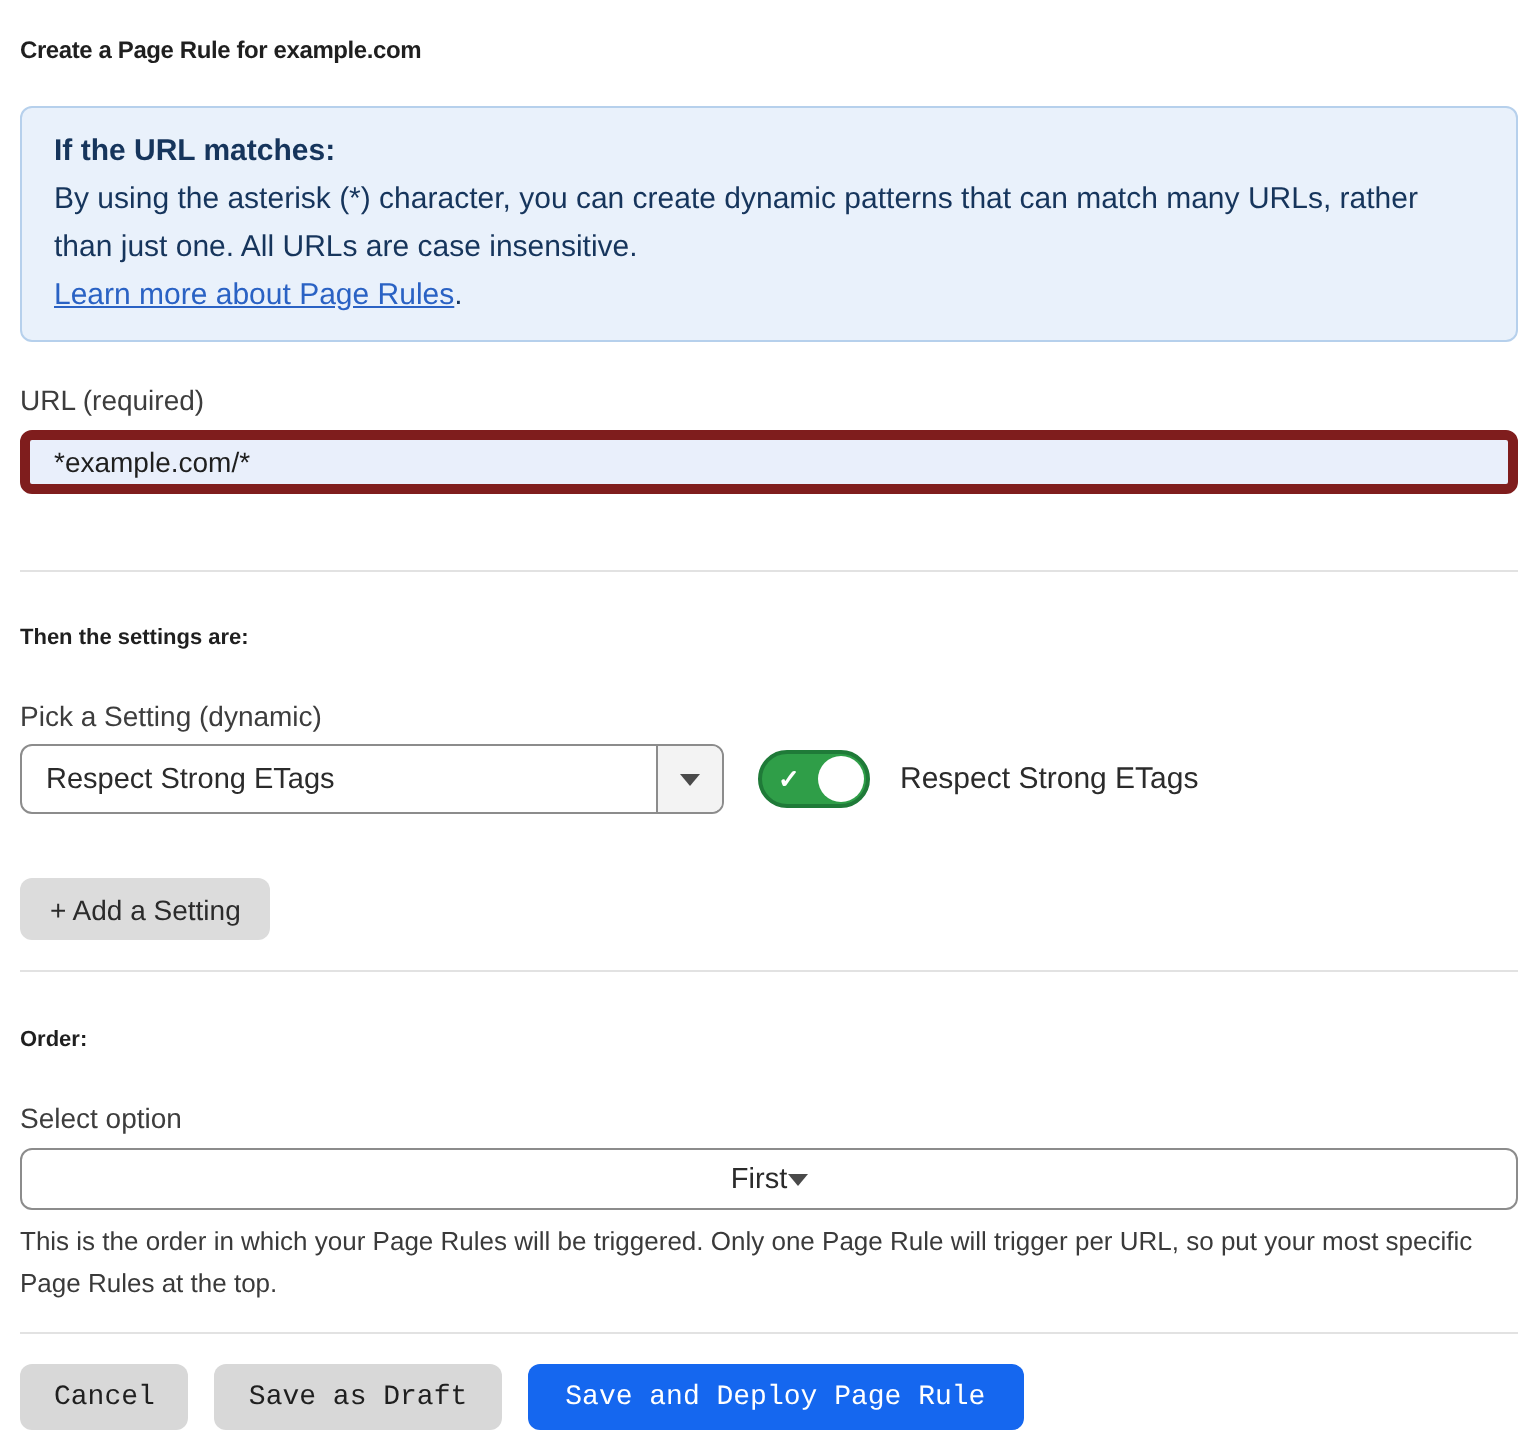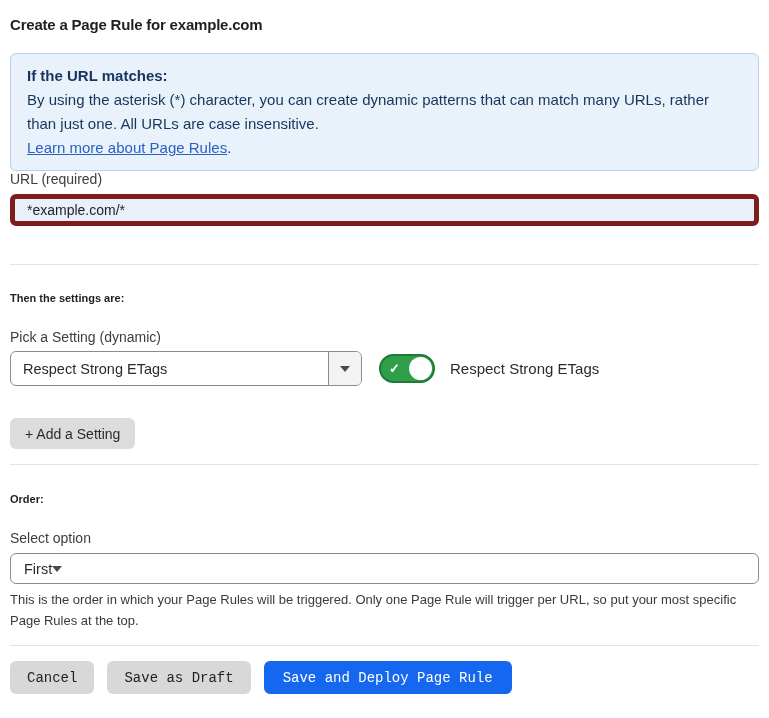--- a/index.html
+++ b/index.html
@@ -9,21 +9,21 @@
     height: 718px;
     background: #ffffff;
     font-family: "Liberation Sans", sans-serif;
     padding: 0 10px;
     color: #202020;
     overflow: hidden;
   }
 
   .page-title {
     margin: 12px 0 0 0;
-    font-size: 15px;
+    font-size: 12px;
     line-height: 26px;
     font-weight: 700;
     color: #1f1f1f;
     letter-spacing: -0.2px;
   }
 
   .info-box {
     margin-top: 15px;
     background: var(--info-bg, #e9f1fb);
     border: 1px solid var(--info-border, #b6d0ec);
@@ -36,20 +36,21 @@
   .info-heading { font-weight: 700; }
   .info-body { }
   .info-link {
     color: var(--link, #2a62c4);
     text-decoration: underline;
     cursor: pointer;
   }
 
   .field-label {
     display: block;
+    margin-top: 21px;
     font-size: 14px;
     color: #3d3d3d;
   }
 
   .url-input {
     display: block;
     margin-top: 7px;
     width: 100%;
     height: 32px;
     background: var(--url-input-bg, #e9effb);
@@ -172,21 +173,21 @@
 
   .order-select {
     margin-top: 7px;
     width: 100%;
     height: 31px;
     background: #ffffff;
     border: 1px solid #8c8c8c;
     border-radius: 6px;
     display: flex;
     align-items: center;
-    justify-content: flex-start;
+    justify-content: center;
     padding: 0 13px;
     font-size: 14.5px;
     color: #2b2b2b;
     cursor: pointer;
   }
 
   .help-text {
     margin: 5px 0 0 0;
     font-size: 13px;
     line-height: 21px;

